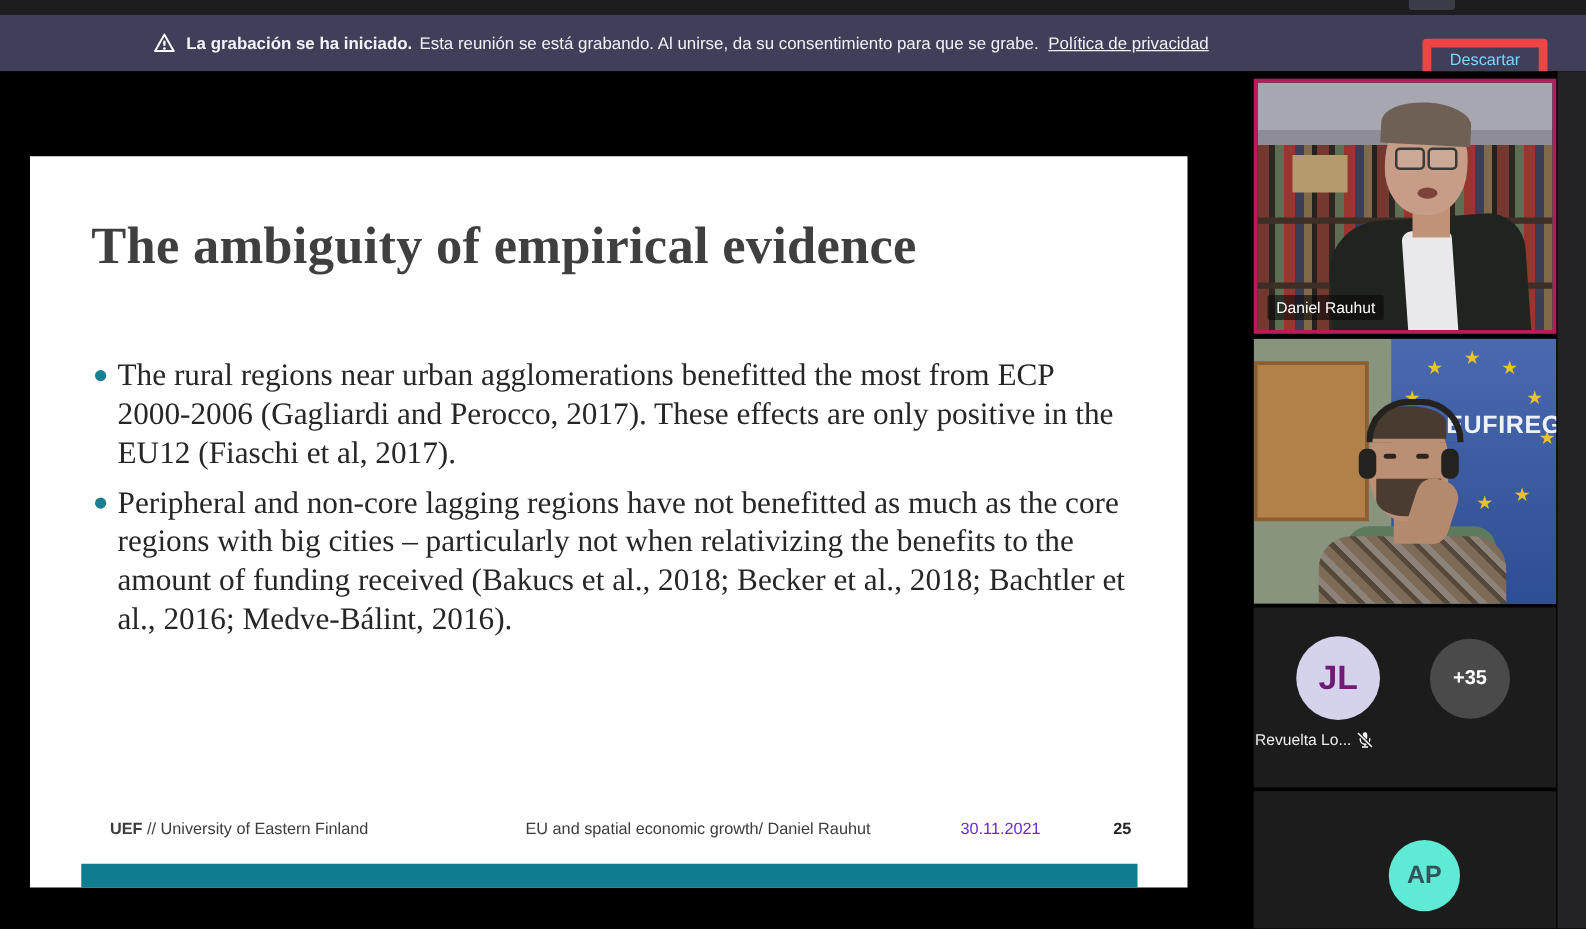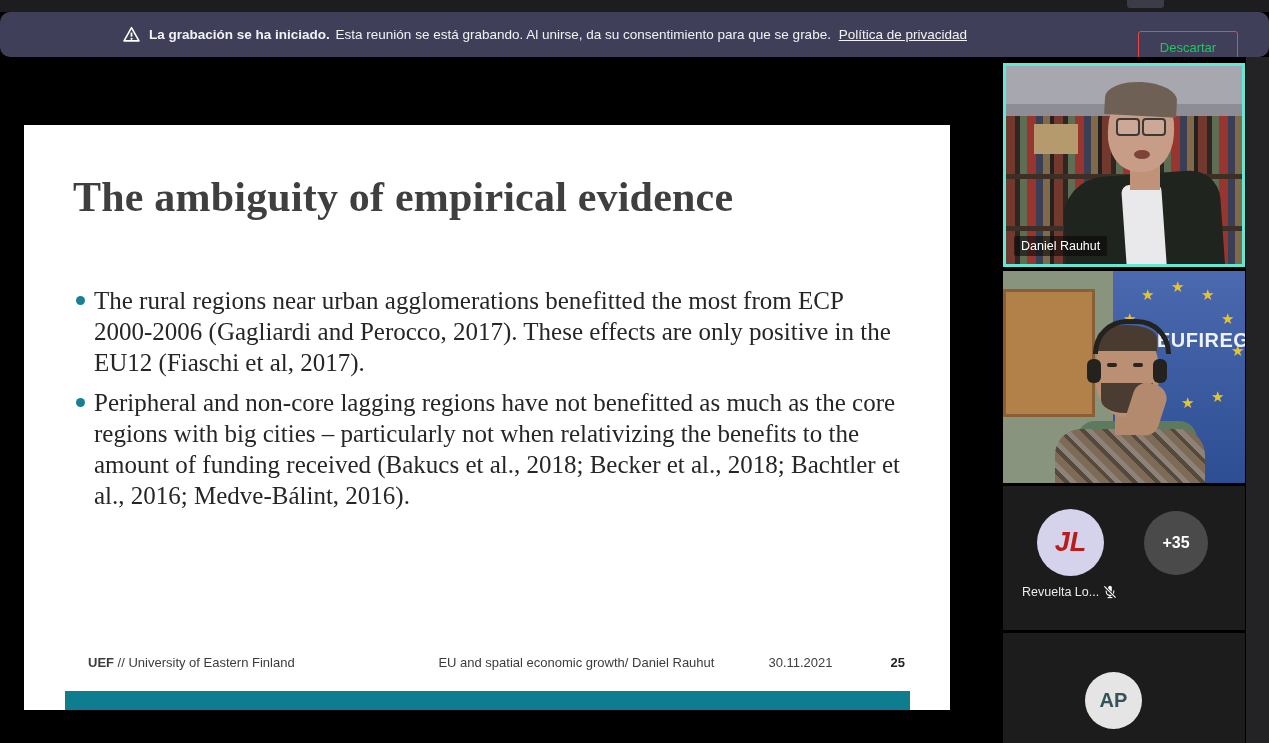--- a/index.html
+++ b/index.html
@@ -4,55 +4,55 @@
 <style>
   html,body{margin:0;padding:0;background:#000;}
   #app{position:relative;width:1269px;height:743px;background:#000;overflow:hidden;
        font-family:"Liberation Sans",sans-serif;}
 
   
   .top-strip{position:absolute;left:0;top:0;width:1269px;height:12px;background:#1d1d1f;}
   .top-tab{position:absolute;left:1127px;top:0;width:37px;height:8px;background:#3c3c46;
            border-radius:0 0 3px 3px;}
   .rec-banner{position:absolute;left:0;top:12px;width:1269px;height:45px;background:#403f5a;
-              display:flex;align-items:center;color:#f2f2f6;font-size:13.5px;border-radius:10px;}
+              display:flex;align-items:center;color:#f2f2f6;font-size:13.5px;}
   .rec-banner .msg{position:absolute;left:123px;top:0;height:45px;display:flex;align-items:center;gap:9px;white-space:nowrap;}
   .warn-svg{width:17px;height:17px;flex:0 0 auto;}
   .msg b{font-weight:700;margin-right:2px;}
   .msg .link{text-decoration:underline;cursor:pointer;margin-left:4px;}
   .dismiss-btn{position:absolute;right:31px;top:19px;width:100px;height:33px;background:transparent;
-               border:1px solid #ef4444;border-radius:3px;color:#22c55e;font-size:13px;
+               border:7px solid #ef4444;border-radius:3px;color:#7dd3fc;font-size:13px;
                font-family:"Liberation Sans",sans-serif;cursor:pointer;}
 
   
   .stage{position:absolute;left:0;top:57px;width:1269px;height:686px;background:#000;}
   .slide{position:absolute;left:24px;top:68px;width:926px;height:585px;background:#fff;}
   .slide-title{position:absolute;left:49px;top:48px;width:840px;
                font-family:"Liberation Serif","DejaVu Serif",serif;
                font-size:42px;font-weight:600;color:#3f3f3f;letter-spacing:.2px;}
   .bullets{position:absolute;left:52px;top:160px;width:830px;}
   .bullet{display:flex;margin-bottom:9px;}
   .bullet .dot{flex:0 0 auto;width:9px;height:9px;border-radius:50%;background:#1b7f93;
                margin:11px 9px 0 0;}
   .bullet .btext{font-family:"Liberation Serif","DejaVu Serif",serif;font-size:25px;
                  line-height:31px;color:#262626;width:808px;}
   .slide-footer{position:absolute;left:49px;top:530px;width:832px;height:18px;
                 font-size:13px;color:#3c3c3c;display:flex;align-items:baseline;}
   .slide-footer .org{white-space:nowrap;margin-left:15px;}
   .slide-footer .org b{font-weight:700;}
   .slide-footer .right{margin-left:auto;display:flex;align-items:baseline;white-space:nowrap;gap:36px;}
-  .slide-footer .date{margin-left:18px;color:#404040;}
+  .slide-footer .date{margin-left:36px;color:#6d28d9;}
   .slide-footer .pageno{margin-left:22px;font-weight:700;color:#222;}
   .teal-bar{position:absolute;left:41px;top:566px;width:845px;height:19px;background:#0e7d90;}
 
   
   .rail-scroll{position:absolute;left:1246px;top:57px;width:23px;height:686px;background:#232325;}
   .tile{position:absolute;left:1003px;width:242px;background:#1c1c1c;overflow:hidden;}
   .tile.video{cursor:pointer;}
-  #tile-daniel{top:63px;height:204px;border:3px solid #5eead4;box-sizing:border-box;}
+  #tile-daniel{top:63px;height:204px;border:3px solid #be185d;box-sizing:border-box;}
   #tile-marcos{top:271px;height:212px;}
   #tile-overflow{top:486px;height:144px;}
   #tile-ap{top:633px;height:110px;}
 
   .name-badge{position:absolute;background:rgba(10,10,10,.62);color:#fff;font-size:12.5px;
               padding:3px 7px;border-radius:2px;display:flex;align-items:center;gap:7px;
               white-space:nowrap;}
   .mic-svg{width:14px;height:14px;}
 
   
@@ -106,27 +106,27 @@
   .sc-m .eyes i.l{left:104px;} .sc-m .eyes i.r{left:130px;}
   .sc-m .cup{position:absolute;top:88px;width:14px;height:24px;border-radius:6px;background:#23221f;}
   .sc-m .cup.l{left:84px;} .sc-m .cup.r{left:150px;}
   .sc-m .band{position:absolute;left:90px;top:48px;width:68px;height:30px;border:5px solid #23221f;
               border-bottom:none;border-radius:34px 34px 0 0;}
   .sc-m .hand{position:absolute;left:126px;top:112px;width:34px;height:52px;border-radius:14px;
               background:#b48a6e;transform:rotate(18deg);}
 
   
   .avatar{position:absolute;border-radius:50%;display:flex;align-items:center;justify-content:center;}
-  .av-jl{left:34px;top:23px;width:67px;height:67px;background:#d5d2ec;color:#b91c1c;
-         font-size:27px;font-weight:600;font-style:italic;}
+  .av-jl{left:34px;top:23px;width:67px;height:67px;background:#d5d2ec;color:#701a75;
+         font-size:27px;font-weight:600;}
   .av-more{left:141px;top:25px;width:64px;height:64px;background:#4a4a4a;color:#fff;
            font-size:16px;font-weight:700;}
-  .av-ap{left:82px;top:39px;width:57px;height:57px;background:#e5e5e5;color:#33525c;
+  .av-ap{left:108px;top:39px;width:57px;height:57px;background:#5eead4;color:#33525c;
          font-size:20px;font-weight:600;}
-  .overflow-caption{position:absolute;left:19px;top:99px;color:#ececec;font-size:12.5px;
+  .overflow-caption{position:absolute;left:1px;top:99px;color:#ececec;font-size:12.5px;
                     display:flex;align-items:center;gap:4px;white-space:nowrap;}
 </style>
 </head>
 <body>
 
 <div id="app">
 
   <div class="top-strip"></div>
   <div class="top-tab"></div>
 

